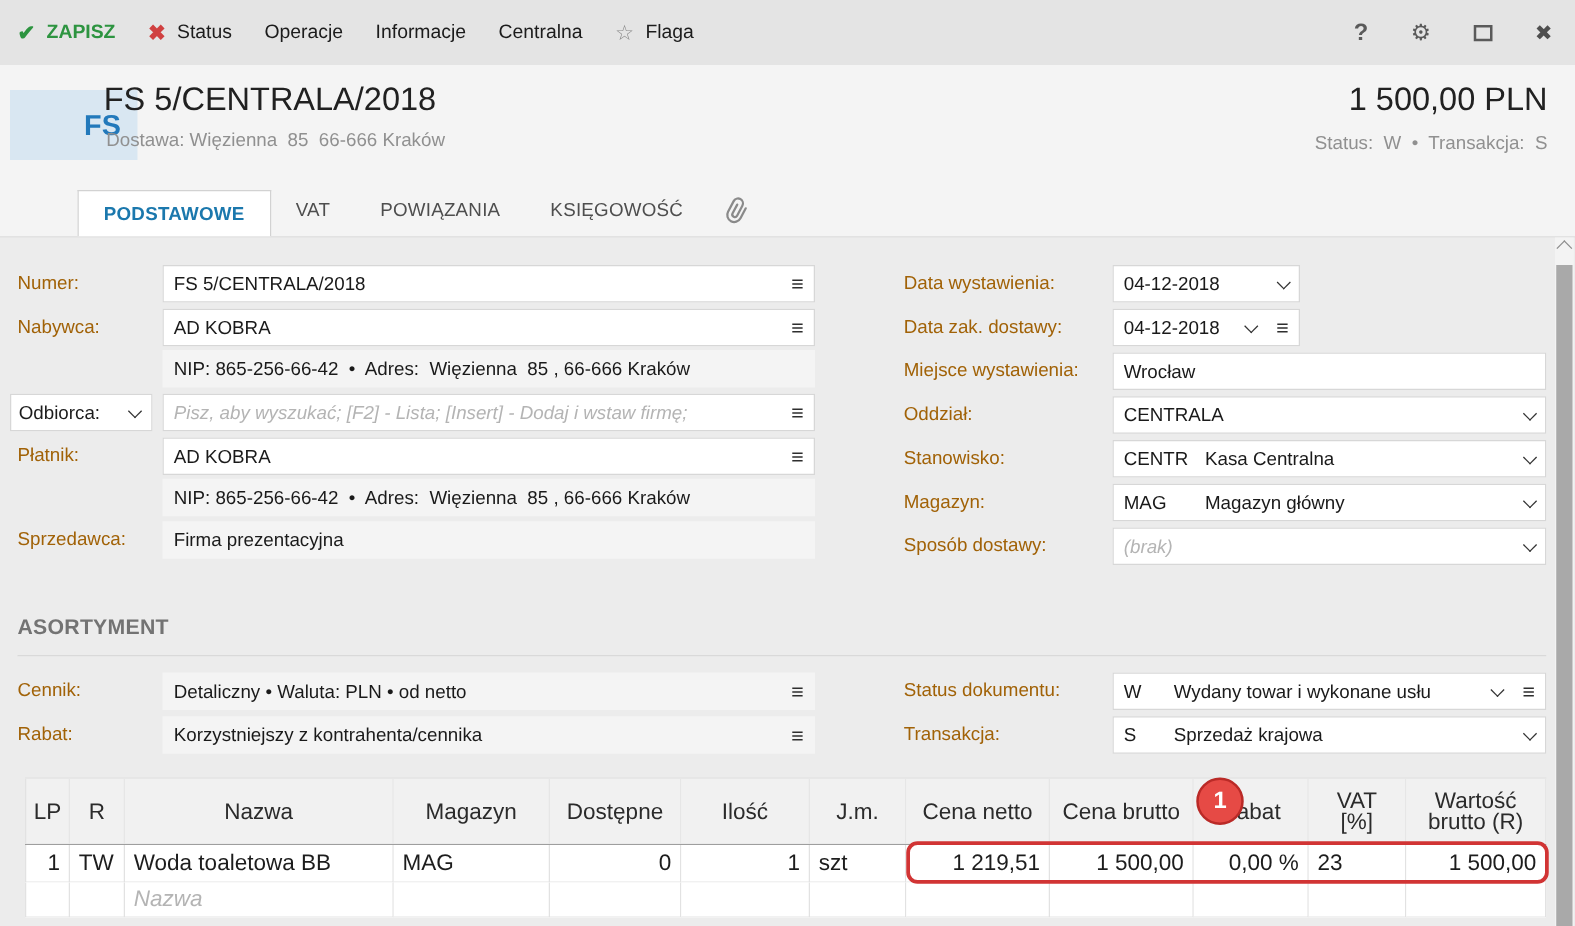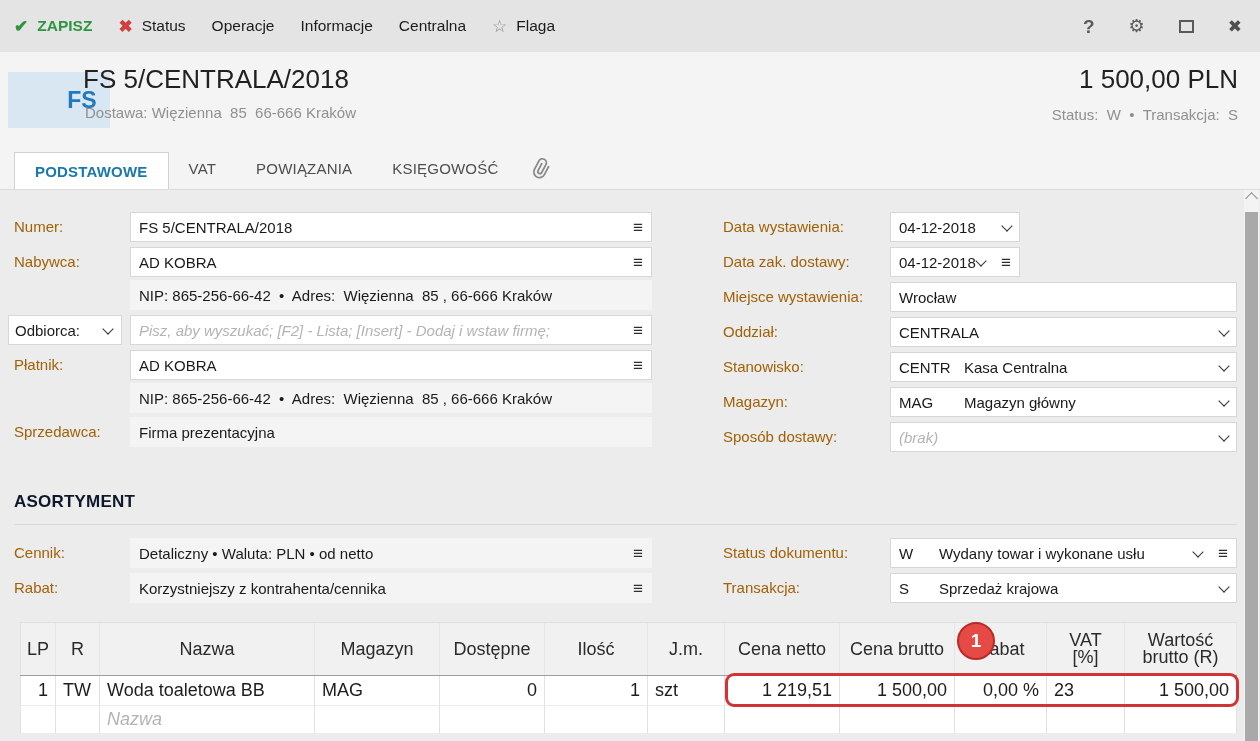--- a/index.html
+++ b/index.html
@@ -24,39 +24,39 @@
   .header{position:absolute;top:52px;left:0;width:1260px;height:96px;background:#f4f4f4;}
   .doc-badge{position:absolute;left:8px;top:20px;width:56px;height:56px;background:#d9e7f2;color:#2279bb;font-size:23px;font-weight:bold;display:flex;align-items:center;justify-content:center;padding-left:46px;}
   .doc-title{position:absolute;left:83px;top:12px;font-size:26px;color:#212121;white-space:nowrap;}
   .doc-subtitle{position:absolute;left:85px;top:52px;font-size:15px;color:#909090;white-space:nowrap;}
   .doc-amount{position:absolute;right:22px;top:12px;font-size:26px;color:#212121;text-align:right;white-space:nowrap;}
   .doc-status{position:absolute;right:22px;top:54px;font-size:15px;color:#909090;text-align:right;white-space:nowrap;}
 
   
   .tabbar{position:absolute;top:148px;left:0;width:1260px;height:42px;background:#f4f4f4;border-bottom:1px solid #dcdcdc;box-sizing:border-box;display:flex;align-items:stretch;padding-left:14px;}
   .tab{display:flex;align-items:center;padding:0 20px;font-size:15px;color:#4e4e4e;letter-spacing:.2px;cursor:default;}
-  .tab.active{background:#fff;border:1px solid #d2d2d2;border-bottom:none;color:#1b78ad;font-weight:bold;margin-top:4px;}
+  .tab.active{background:#fff;border:1px solid #d2d2d2;border-bottom:none;color:#1b78ad;font-weight:bold;margin-top:4px;margin-left:48px;}
   .tab-clip{display:flex;align-items:center;padding:0 8px;margin-left:6px;}
 
   
   .lbl{position:absolute;height:30px;line-height:30px;font-size:15px;color:#a16207;white-space:nowrap;}
   .l-lab{left:14px;} .r-lab{left:723px;}
   .fld{position:absolute;height:30px;box-sizing:border-box;display:flex;align-items:center;padding:0 8px;font-size:15px;color:#1a1a1a;white-space:nowrap;overflow:hidden;}
   .f-white{background:#fff;border:1px solid #d7d7d7;}
   .f-gray{background:#f4f4f4;border:1px solid transparent;}
-  .l-fld{left:130px;width:522px;} .r-fld{left:890px;width:347px;} .r-date{left:890px;width:130px;}
+  .l-fld{left:130px;width:522px;} .r-fld{left:890px;width:347px;} .r-date{left:890px;width:150px;}
   .menu-ic{margin-left:auto;font-size:17px;color:#2e2e2e;line-height:1;padding-left:6px;}
   .menu-ic.extra{margin-left:10px;}
   .chev{width:7px;height:7px;border-right:1.6px solid #333;border-bottom:1.6px solid #333;transform:rotate(45deg);margin-left:auto;margin-bottom:3px;flex-shrink:0;}
   .ph{color:#b4b4b4;font-style:italic;}
   .code-sm{width:40px;flex-shrink:0;} .code-lg{width:65px;flex-shrink:0;}
   .odb-box{position:absolute;left:8px;width:114px;height:30px;box-sizing:border-box;background:#fff;border:1px solid #d7d7d7;display:flex;align-items:center;padding:0 9px 0 6px;font-size:15px;color:#1c1c1c;}
 
   
-  .sec-head{position:absolute;left:14px;top:492px;font-size:17px;font-weight:bold;color:#0f172a;letter-spacing:.2px;}
+  .sec-head{position:absolute;left:14px;top:492px;font-size:17px;font-weight:bold;color:#737373;letter-spacing:.2px;}
   .sec-rule{position:absolute;left:14px;top:524px;width:1223px;height:1px;background:#d9d9d9;}
 
   
   .grid-table{position:absolute;left:20px;top:622px;width:1217px;}
   .g-row{display:grid;grid-template-columns:36px 44px 215px 125px 105px 103px 77px 115px 115px 92px 78px 112px;}
   .g-cell{border-right:1px solid #e2e2e2;box-sizing:border-box;padding:0 7px;display:flex;align-items:center;font-size:18px;color:#1d1d1d;overflow:hidden;white-space:nowrap;}
   .g-row .g-cell:first-child{border-left:1px solid #e2e2e2;}
   .g-head{height:54px;border-top:1px solid #e0e0e0;border-bottom:1px solid #9e9e9e;box-sizing:border-box;}
   .g-head .g-cell{background:#f1f1f1;justify-content:center;text-align:center;white-space:normal;line-height:17px;color:#2b2b2b;border-right:1px solid #e6e6e6;}
   .g-body{height:30px;}

